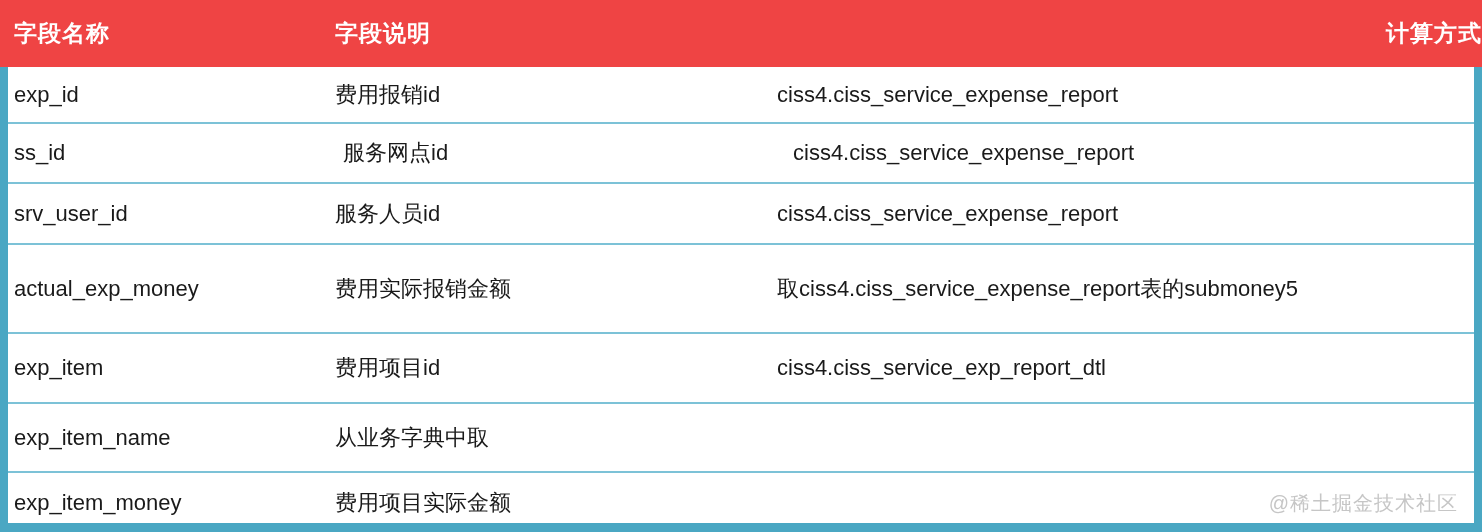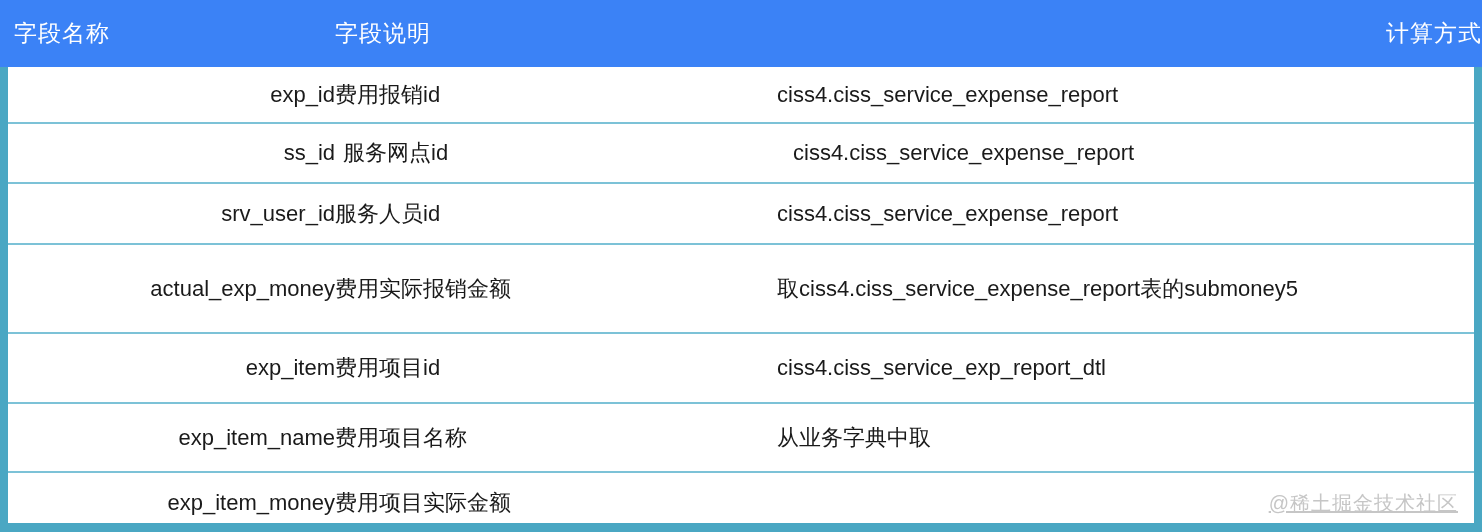--- a/index.html
+++ b/index.html
@@ -21,64 +21,63 @@
     box-sizing: border-box;
     background: #ffffff;
     border-left: 8px solid #4aa7c3;
     border-right: 8px solid #4aa7c3;
     border-bottom: 9px solid #4aa7c3;
   }
   
   .header-row {
     margin: 0 -8px;
     height: 67px;
-    background: #3b82f6;
+    background: #ef4444;
     display: flex;
     align-items: center;
     color: #ffffff;
-    font-weight: normal;
+    font-weight: bold;
     font-size: 23px;
     letter-spacing: 1px;
   }
   .header-row .hcol1 { width: 335px; box-sizing: border-box; padding-left: 14px; }
   .header-row .hcol2 { width: 442px; box-sizing: border-box; }
   .header-row .hcol3 { flex: 1; text-align: right; }
 
   .body-rows { width: 100%; }
   .trow {
     display: flex;
     align-items: center;
     box-sizing: border-box;
     border-bottom: 2px solid #7cc2d7;
     font-size: 22px;
     color: #1a1a1a;
   }
   .trow:last-child { border-bottom: none; }
-  .trow .col1 { width: 327px; box-sizing: border-box; padding-left: 6px; text-align: right; }
+  .trow .col1 { width: 327px; box-sizing: border-box; padding-left: 6px; }
   .trow .col2 { width: 442px; box-sizing: border-box; }
   .trow .col3 { flex: 1; box-sizing: border-box; padding-right: 10px; }
 
   .r1 { height: 57px; }
   .r2 { height: 60px; gap: 8px; }
   .r3 { height: 61px; }
   .r4 { height: 89px; }
   .r5 { height: 70px; }
   .r6 { height: 69px; }
   .r7 { height: 60px; }
 
   .watermark {
     position: absolute;
     right: 16px;
     bottom: 6px;
     font-size: 20px;
     color: #c6c6c6;
     letter-spacing: 1px;
     pointer-events: none;
     white-space: nowrap;
-    text-decoration: underline;
   }
 </style>
 </head>
 <body>
 
 <div class="table-frame">
 
   <div class="header-row">
     <div class="hcol1">字段名称</div>
     <div class="hcol2">字段说明</div>
@@ -112,21 +111,20 @@
     </div>
 
     <div class="trow r5">
       <div class="col1">exp_item</div>
       <div class="col2">费用项目id</div>
       <div class="col3">ciss4.ciss_service_exp_report_dtl</div>
     </div>
 
     <div class="trow r6">
       <div class="col1">exp_item_name</div>
-      <div class="col2">费用项目名称</div>
       <div class="col3">从业务字典中取</div>
     </div>
 
     <div class="trow r7">
       <div class="col1">exp_item_money</div>
       <div class="col2">费用项目实际金额</div>
     </div>
 
   </div>
 

